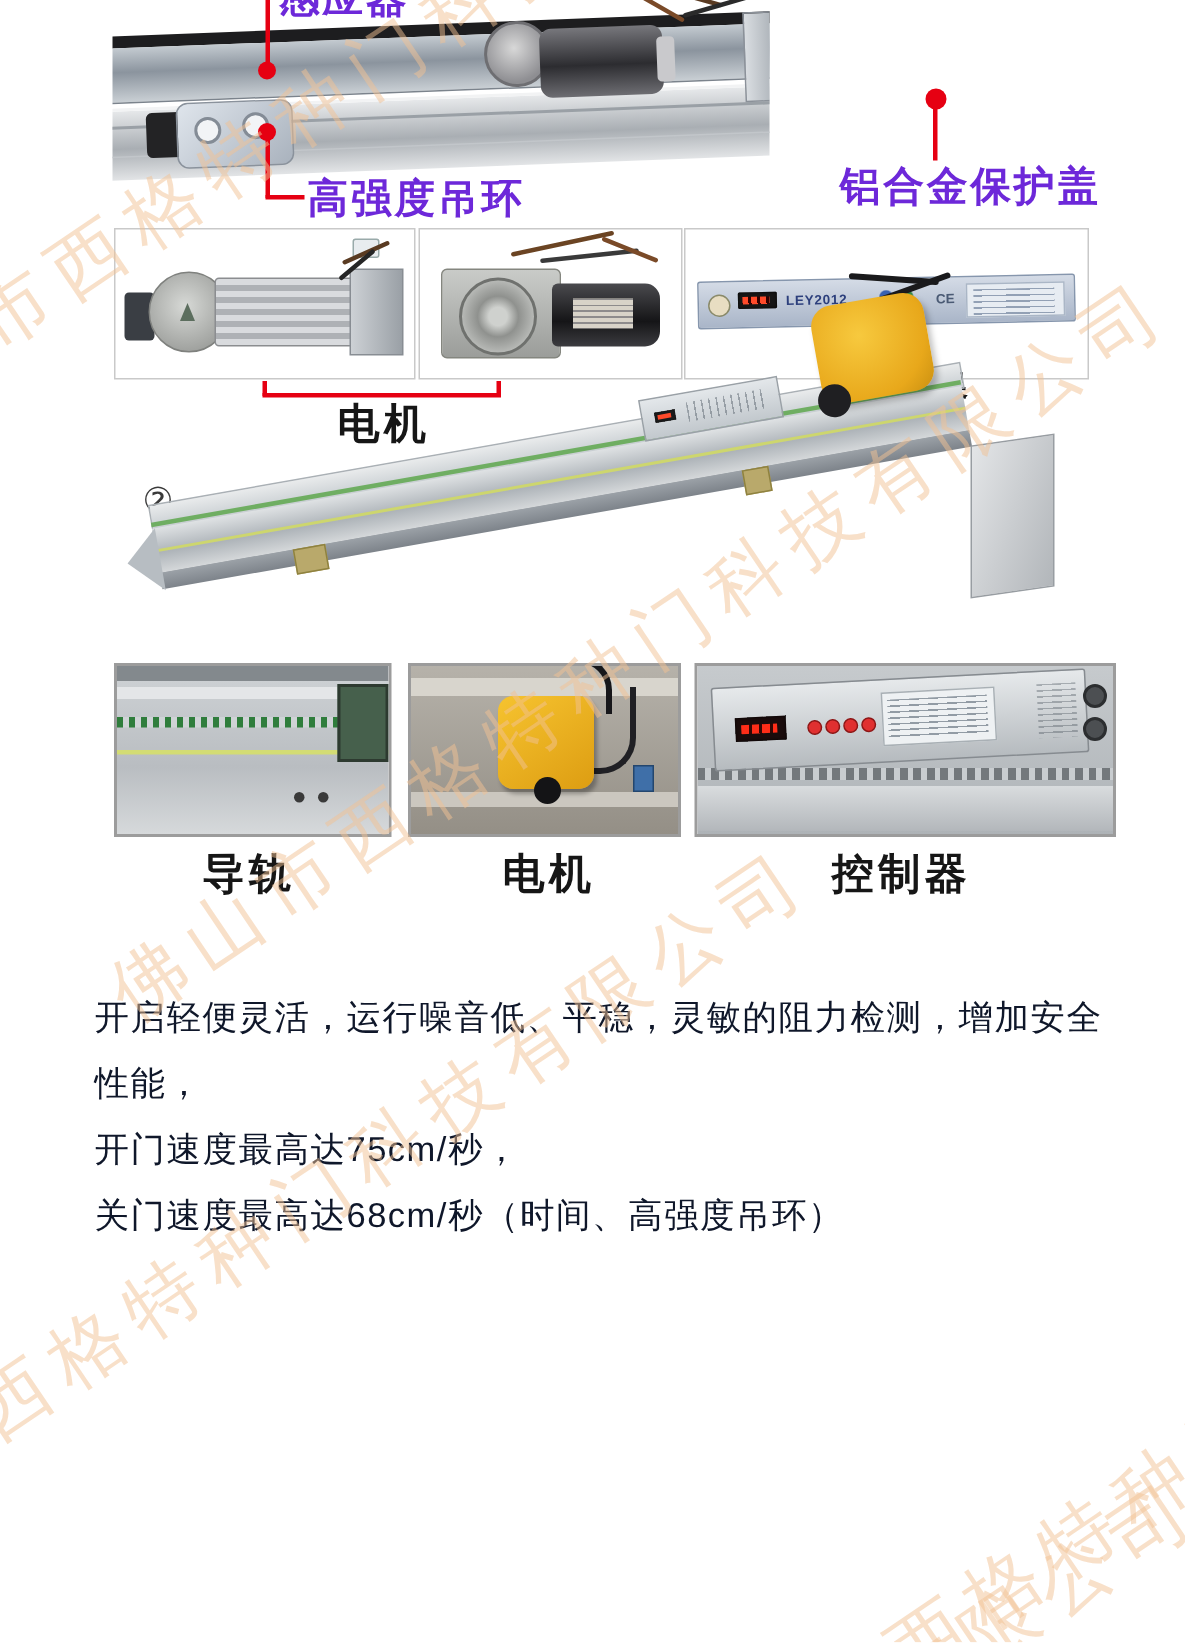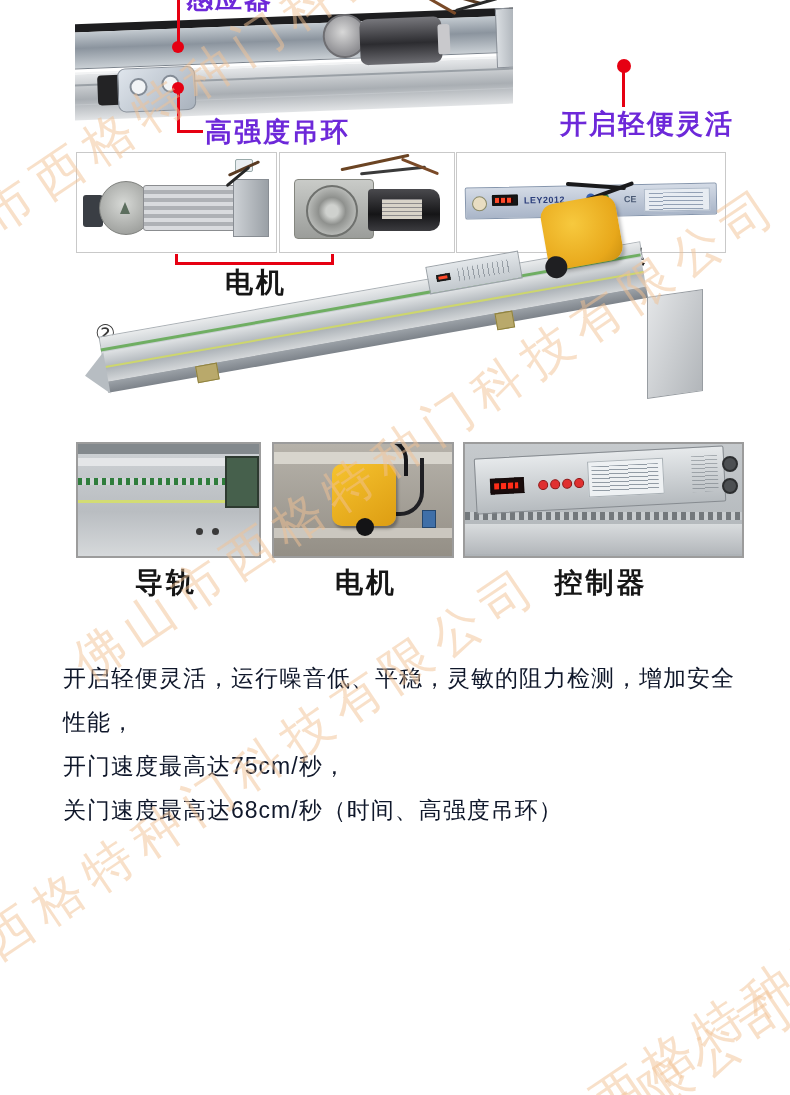--- a/index.html
+++ b/index.html
@@ -185,21 +185,21 @@
   <div class="rdot ni" style="left:172px;top:41px;width:12px;height:12px;"></div>
   <div class="callout-label" style="left:186px;top:-19px;">感应器</div>
 
   <div class="rdot ni" style="left:172px;top:82px;width:12px;height:12px;"></div>
   <div class="rline ni" style="left:177px;top:92px;width:3px;height:40px;"></div>
   <div class="rline ni" style="left:177px;top:130px;width:26px;height:3px;"></div>
   <div class="callout-label" style="left:205px;top:114px;">高强度吊环</div>
 
   <div class="rdot ni" style="left:617px;top:59px;width:14px;height:14px;"></div>
   <div class="rline ni" style="left:622px;top:71px;width:3px;height:36px;"></div>
-  <div class="callout-label" style="left:560px;top:106px;">开启轻便灵活</div>
+  <div class="callout-label" style="left:560px;top:106px;">铝合金保护盖</div>
 
   <div class="pbox" style="left:76px;top:152px;width:199px;height:99px;">
     <div class="m1-foot"></div>
     <div class="m1-gear"></div>
       <div class="m1-hub"></div>
     <div class="m1-fin"></div>
     <div class="m1-plate"></div>
     <div class="m1-conn"></div>
     <div class="wire" style="left:150px;top:14px;width:34px;background:#5a3b22;transform:rotate(-24deg);"></div>
     <div class="wire" style="left:146px;top:22px;width:30px;background:#262626;transform:rotate(-40deg);"></div>

